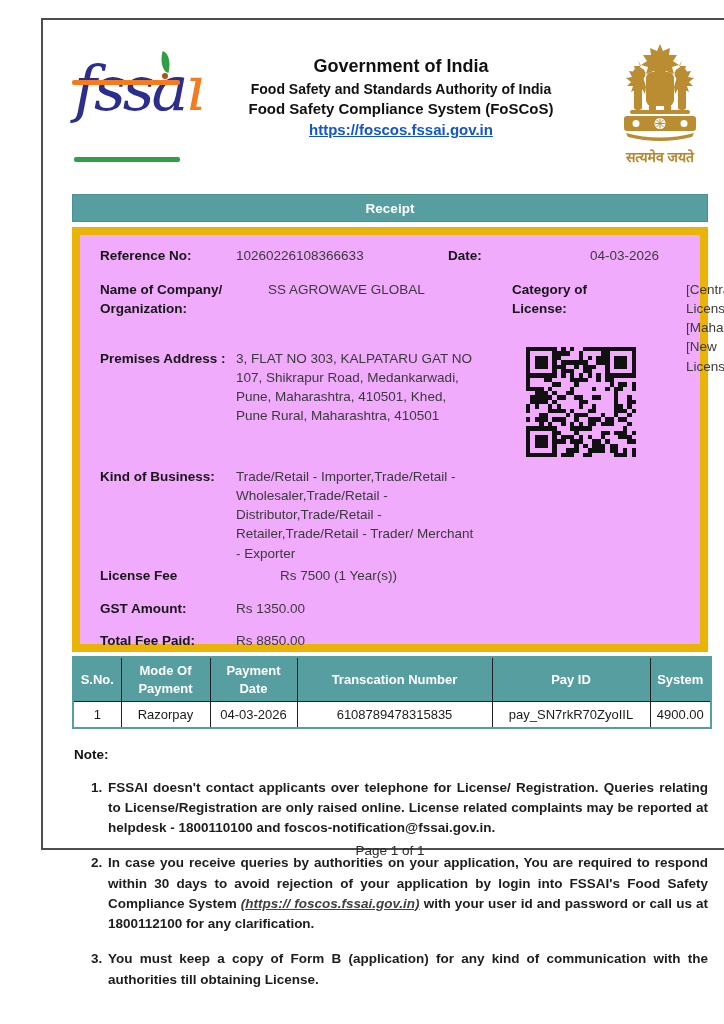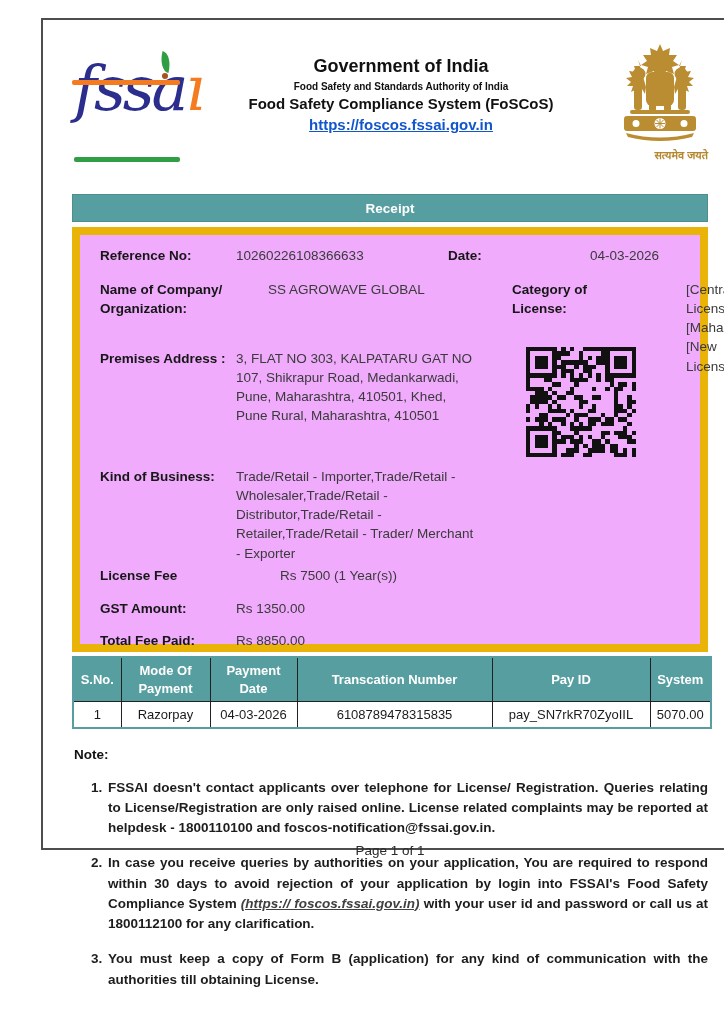--- a/index.html
+++ b/index.html
@@ -24,26 +24,26 @@
   .letters .blue { color:#2b2e8c; }
   .letters .orange { color:#f47b20; }
   .logo-bar-orange { position:absolute; left:0; top:30px; width:108px; height:5px; background:#f47b20; border-radius:2px; }
   .logo-bar-green { position:absolute; left:2px; bottom:0; width:106px; height:5px; background:#2f9e44; border-radius:2px; }
   .logo-leaf { position:absolute; left:88px; top:2px; width:11px; height:20px; background:#2f9e44;
     border-radius:0 100% 0 100%; transform:rotate(14deg); }
   .logo-leaf-dot { position:absolute; left:90px; top:23px; width:6px; height:6px; background:#a5531f; border-radius:50%; }
 
   .header-center { flex:1; text-align:center; padding-top:8px; }
   .ht1 { font-size:18px; font-weight:bold; color:#111; margin-bottom:4px; }
-  .ht2 { font-size:10px; font-weight:bold; color:#111; margin-bottom:3px; }
+  .ht2 { font-size:14px; font-weight:bold; color:#111; margin-bottom:3px; }
   .ht3 { font-size:15px; font-weight:bold; color:#111; margin-bottom:4px; }
   .hlink { font-size:15px; font-weight:bold; color:#1256cc; text-decoration:underline; }
 
   .emblem-wrap { width:96px; flex:none; text-align:center; margin-top:-6px; }
-  .emblem-caption { font-size:11px; color:#b5872e; font-weight:bold; margin-top:1px; white-space:nowrap;text-align:right; }
+  .emblem-caption { font-size:14px; color:#b5872e; font-weight:bold; margin-top:1px; white-space:nowrap; }
 
   
   .receipt-bar {
     margin-top:14px; height:28px; background:#579ea0; border:1px solid #4b8f91;
     color:#fff; font-weight:bold; font-size:13.5px;
     display:flex; align-items:center; justify-content:center;
   }
 
   
   .content-box {
@@ -526,21 +526,21 @@
           <th>System</th>
         </tr>
       </thead>
       <tbody>
         <tr>
           <td>1</td>
           <td>Razorpay</td>
           <td>04-03-2026</td>
           <td>6108789478315835</td>
           <td>pay_SN7rkR70ZyoIIL</td>
-          <td>5070.00</td>
+          <td>4900.00</td>
         </tr>
       </tbody>
     </table>
 
     <div class="note-label">Note:</div>
     <ol class="notes">
       <li><span>FSSAI doesn't contact applicants over telephone for License/ Registration. Queries relating to License/Registration are only raised online. License related complaints may be reported at helpdesk - 1800110100 and foscos-notification@fssai.gov.in.</span></li>
       <li><span>In case you receive queries by authorities on your application, You are required to respond within 30 days to avoid rejection of your application by login into FSSAI's Food Safety Compliance System</span> <a class="note-link" href="#">(https:// foscos.fssai.gov.in)</a> <span>with your user id and password or call us at 1800112100 for any clarification.</span></li>
       <li><span>You must keep a copy of Form B (application) for any kind of communication with the authorities till obtaining License.</span></li>
     </ol>

